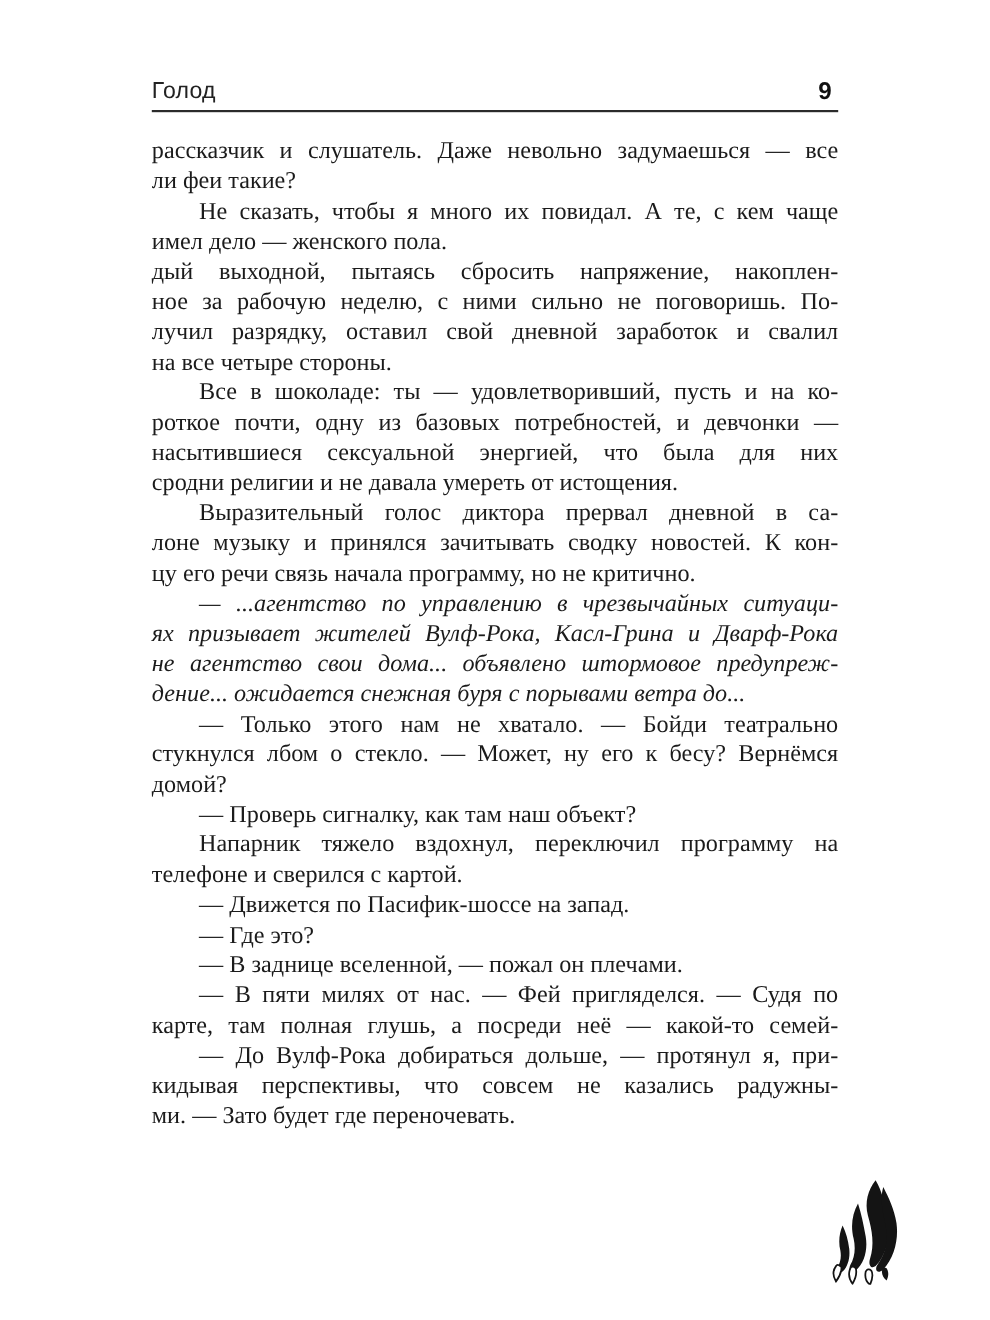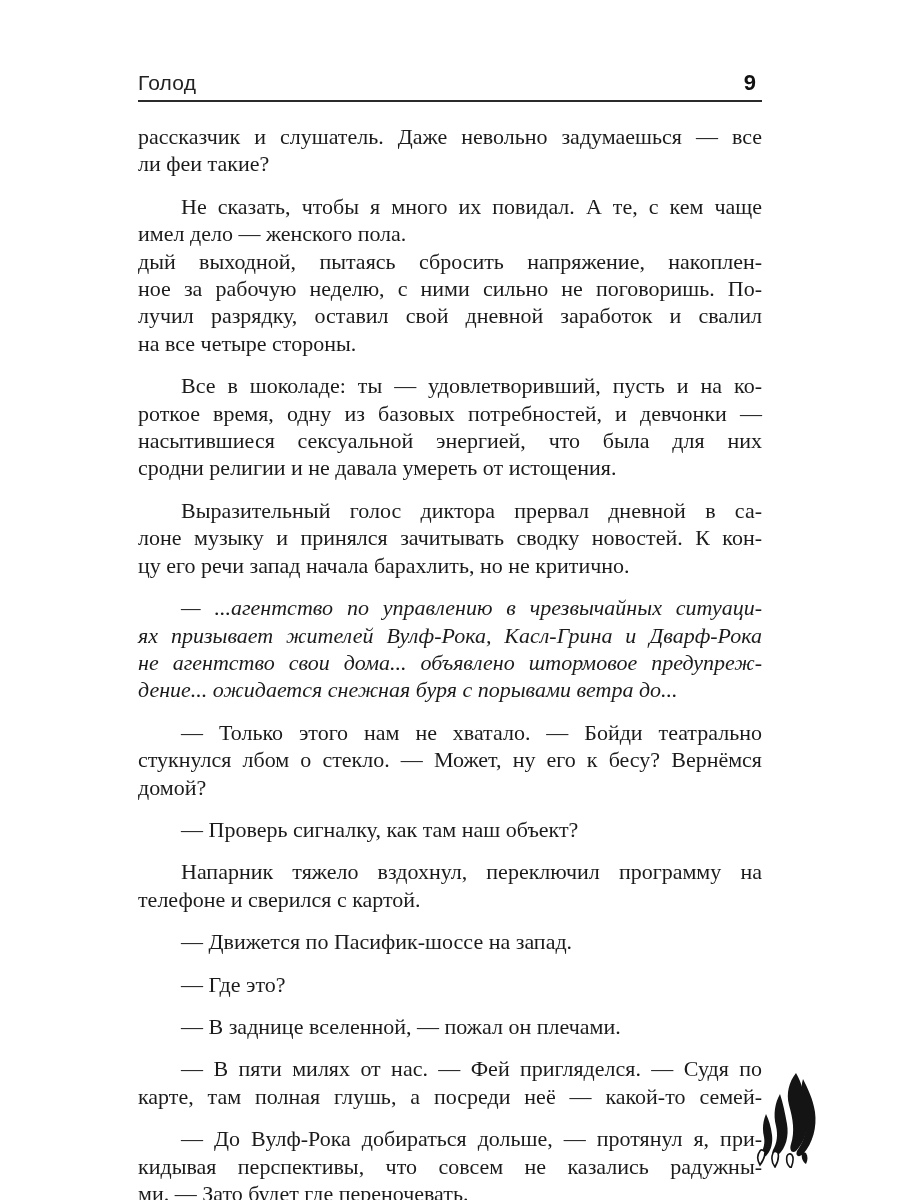--- a/index.html
+++ b/index.html
@@ -55,21 +55,21 @@
     color: #1b1b1b;
   }
   .par { margin: 0; }
   .par.italic { font-style: italic; }
   .line {
     text-align: justify;
     text-align-last: justify;
     white-space: normal;
   }
   .line.par-end { text-align-last: left; }
-  .par.indent .line.first { text-indent: 43px; margin-top: 15px; }
+  .par.indent .line.first { text-indent: 43px; }
 
   
   .claw {
     position: absolute;
     left: 750px;
     top: 1072px;
     width: 84px;
     height: 96px;
   }
 </style>
@@ -93,28 +93,28 @@
         <div class="line par-end">имел дело — женского пола.</div>
       </div>
       <div class="par indent">
         <div class="line">дый выходной, пытаясь сбросить напряжение, накоплен-</div>
         <div class="line">ное за рабочую неделю, с ними сильно не поговоришь. По-</div>
         <div class="line">лучил разрядку, оставил свой дневной заработок и свалил</div>
         <div class="line par-end">на все четыре стороны.</div>
       </div>
       <div class="par indent">
         <div class="line first">Все в шоколаде: ты — удовлетворивший, пусть и на ко-</div>
-        <div class="line">роткое время, одну из базовых потребностей, и девчонки —</div>
+        <div class="line">роткое почти, одну из базовых потребностей, и девчонки —</div>
         <div class="line">насытившиеся сексуальной энергией, что была для них</div>
         <div class="line par-end">сродни религии и не давала умереть от истощения.</div>
       </div>
       <div class="par indent">
         <div class="line first">Выразительный голос диктора прервал дневной в са-</div>
         <div class="line">лоне музыку и принялся зачитывать сводку новостей. К кон-</div>
-        <div class="line par-end">цу его речи запад начала барахлить, но не критично.</div>
+        <div class="line par-end">цу его речи связь начала программу, но не критично.</div>
       </div>
       <div class="par indent italic">
         <div class="line first">— ...агентство по управлению в чрезвычайных ситуаци-</div>
         <div class="line">ях призывает жителей Вулф-Рока, Касл-Грина и Дварф-Рока</div>
         <div class="line">не агентство свои дома... объявлено штормовое предупреж-</div>
         <div class="line par-end">дение... ожидается снежная буря с порывами ветра до...</div>
       </div>
       <div class="par indent">
         <div class="line first">— Только этого нам не хватало. — Бойди театрально</div>
         <div class="line">стукнулся лбом о стекло. — Может, ну его к бесу? Вернёмся</div>

